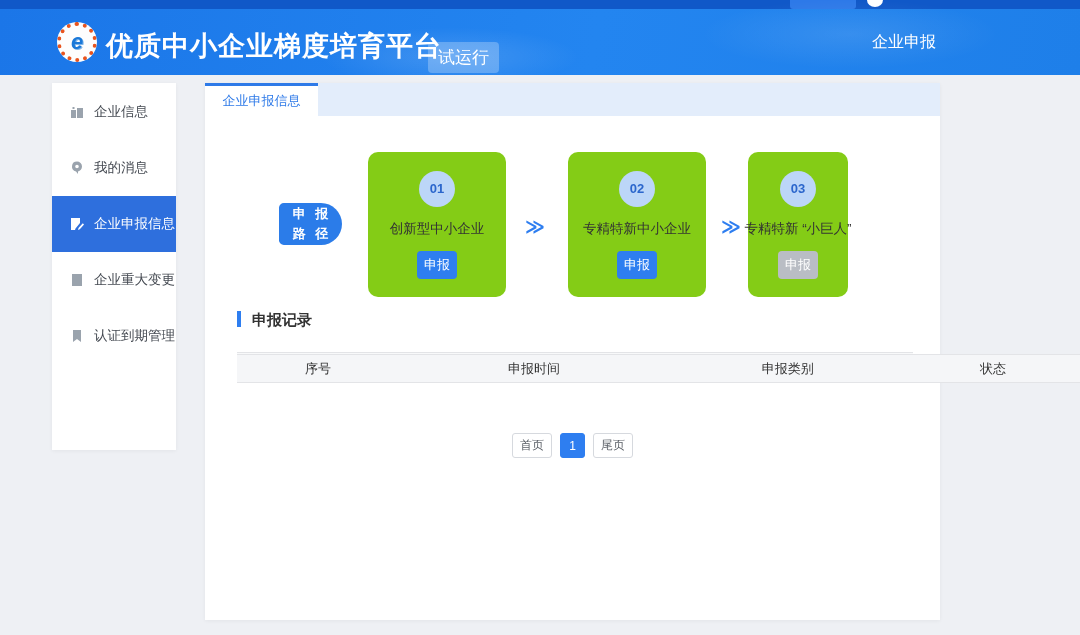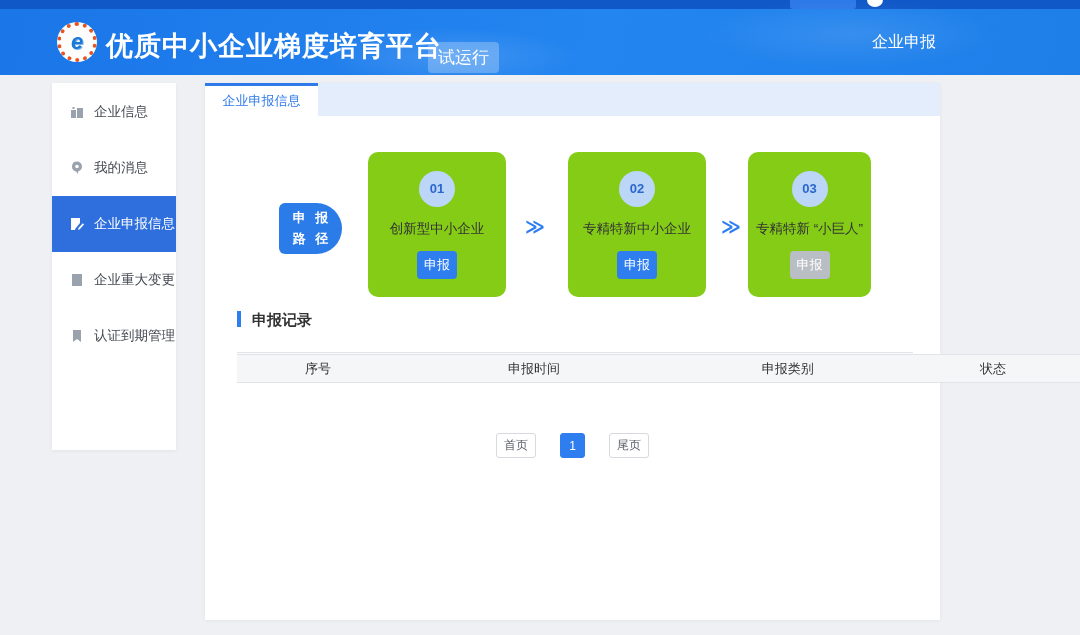--- a/index.html
+++ b/index.html
@@ -43,28 +43,28 @@
   .side-item.active .icon { color:#ffffff; }
 
   
   .panel { position:absolute; left:205px; top:83px; width:735px; height:537px; background:#ffffff;
     box-shadow:0 1px 4px rgba(0,0,0,.05); }
   .tabstrip { position:relative; width:100%; height:33px; background:#e3edfb; }
   .tab { position:absolute; left:0; top:0; width:113px; height:33px; background:#ffffff;
     border-top:3px solid #2e7ae8; color:#2e7ae8; font-size:13px; display:flex; align-items:center; justify-content:center; cursor:pointer; }
 
   
-  .path-label { position:absolute; left:74px; top:120px; width:63px; height:51px; background:#2b7ce9;
+  .path-label { position:absolute; left:74px; top:120px; width:63px; height:42px; background:#2b7ce9;
     border-radius:6px 26px 26px 6px; color:#fff; font-size:13px; font-weight:bold;
     display:flex; flex-direction:column; align-items:center; justify-content:center; line-height:1.55; letter-spacing:3px; text-indent:3px; }
   .step-card { position:absolute; top:69px; height:145px; background:#84cc16; border-radius:10px;
     display:flex; flex-direction:column; align-items:center; justify-content:center; gap:13px; }
   .step-card.c1 { left:163px; width:138px; }
   .step-card.c2 { left:363px; width:138px; }
-  .step-card.c3 { left:543px; width:123px; }
+  .step-card.c3 { left:543px; width:100px; }
   .step-num { width:36px; height:36px; border-radius:50%; background:#bcd6f8; color:#2b66cc;
     font-size:13px; font-weight:bold; display:flex; align-items:center; justify-content:center; }
   .step-title { font-size:13.5px; color:#333; white-space:nowrap; }
   .btn-apply { background:#2e7ef0; color:#fff; font-size:13px; border:none; border-radius:4px;
     padding:5px 7px; cursor:pointer;font-family:Liberation Mono, monospace; }
   .btn-apply.disabled { background:#b9bdc4; cursor:default; }
   .chevron { position:absolute; top:132px; color:#2e7ef0; font-size:19px; font-weight:bold; }
   .chevron.a1 { left:320px; }
   .chevron.a2 { left:516px; }
 
@@ -76,21 +76,21 @@
   .tbl { position:absolute; left:32px; top:262px; width:676px; }
   .tbl-row { display:flex; align-items:center; height:29px; background:#f5f6f8;
     border-top:1px solid #e3e4e7; border-bottom:1px solid #e3e4e7; }
   .tbl-row.data { margin-top:7px; height:31px; background:#f8f9fa; }
   .tbl-cell { font-size:13px; color:#333; text-align:center; }
   .w1{width:15%;} .w2{width:25%;} .w3{width:22%;} .w4{width:16%;} .w5{width:22%;}
   .ops { display:flex; justify-content:center; gap:13px; }
   .op-link { color:#2e7ef0; font-size:13px; cursor:pointer; text-decoration:none; }
 
   
-  .pager { position:absolute; left:0; top:350px; width:100%; display:flex; justify-content:center; gap:24px; }
+  .pager { position:absolute; left:0; top:350px; width:100%; display:flex; justify-content:center; gap:8px; }
   .pg-btn { min-width:34px; height:25px; padding:0 7px; background:#fff; border:1px solid #d6d9de; border-radius:3px;
     font-size:12px; color:#5a5f66; display:flex; align-items:center; justify-content:center; cursor:pointer; }
   .pg-btn.current { background:#2e7ef0; border-color:#2e7ef0; color:#fff; min-width:25px; }
 </style>
 </head>
 <body>
 
 <div class="topstrip">
   <div class="seg"></div>
   <div class="dot"></div>

